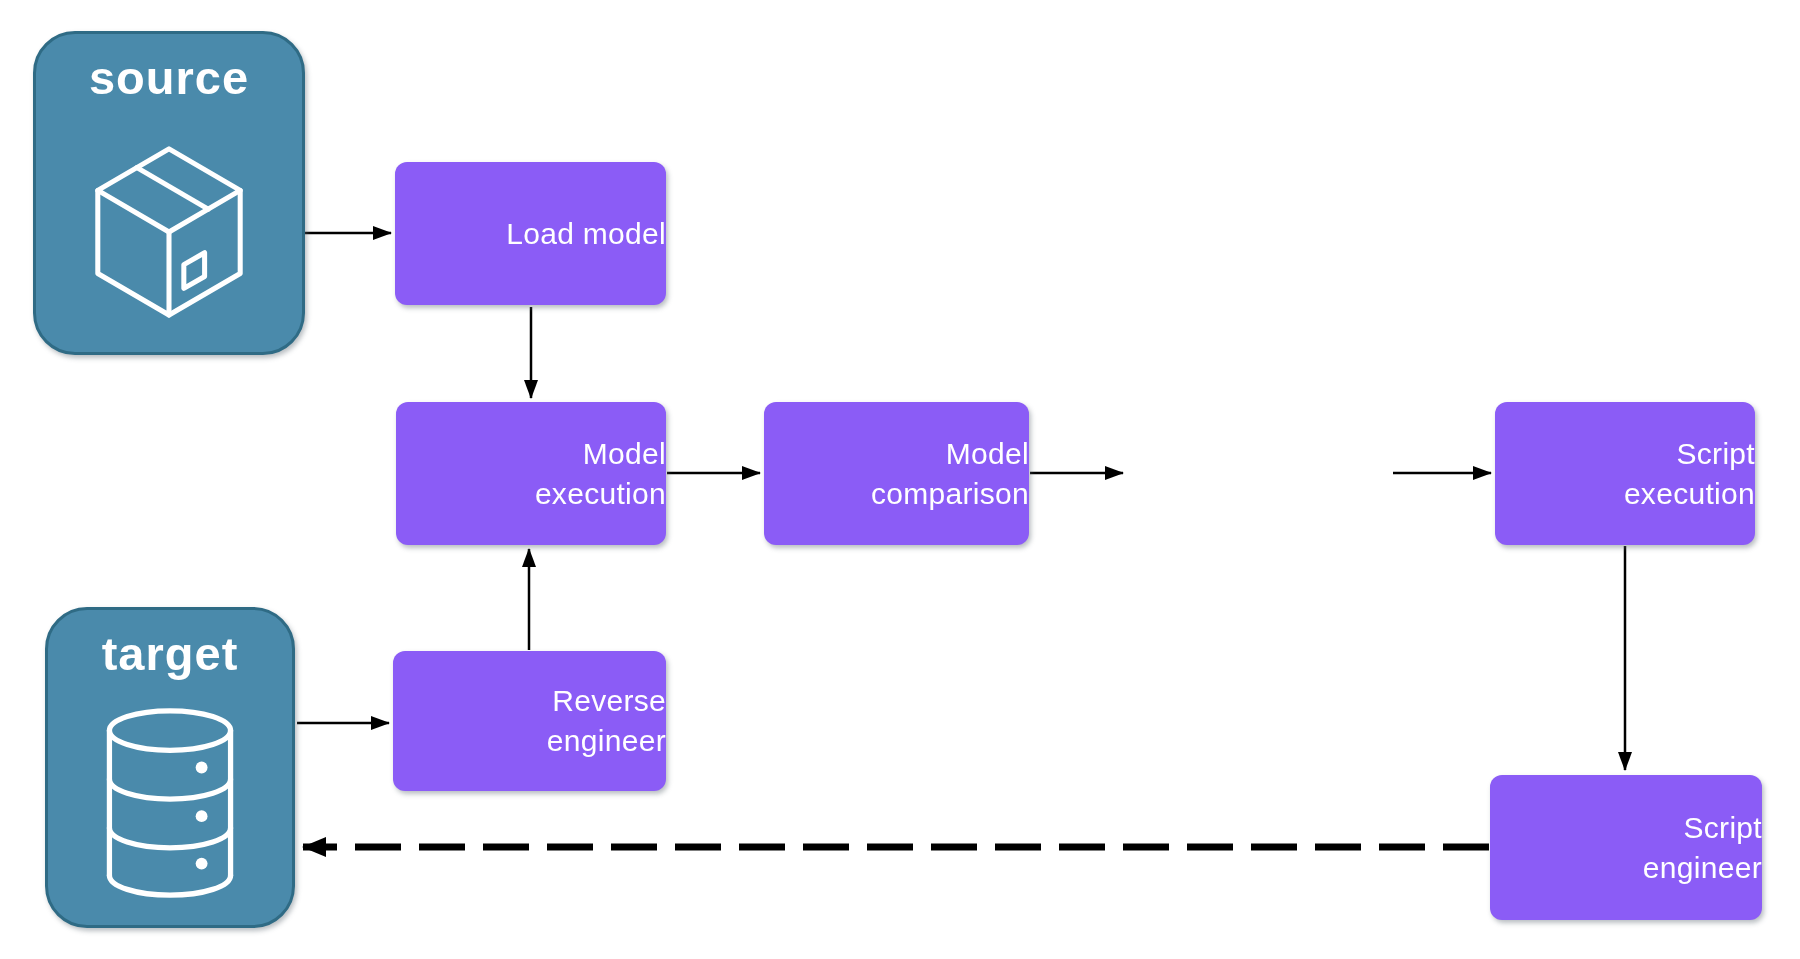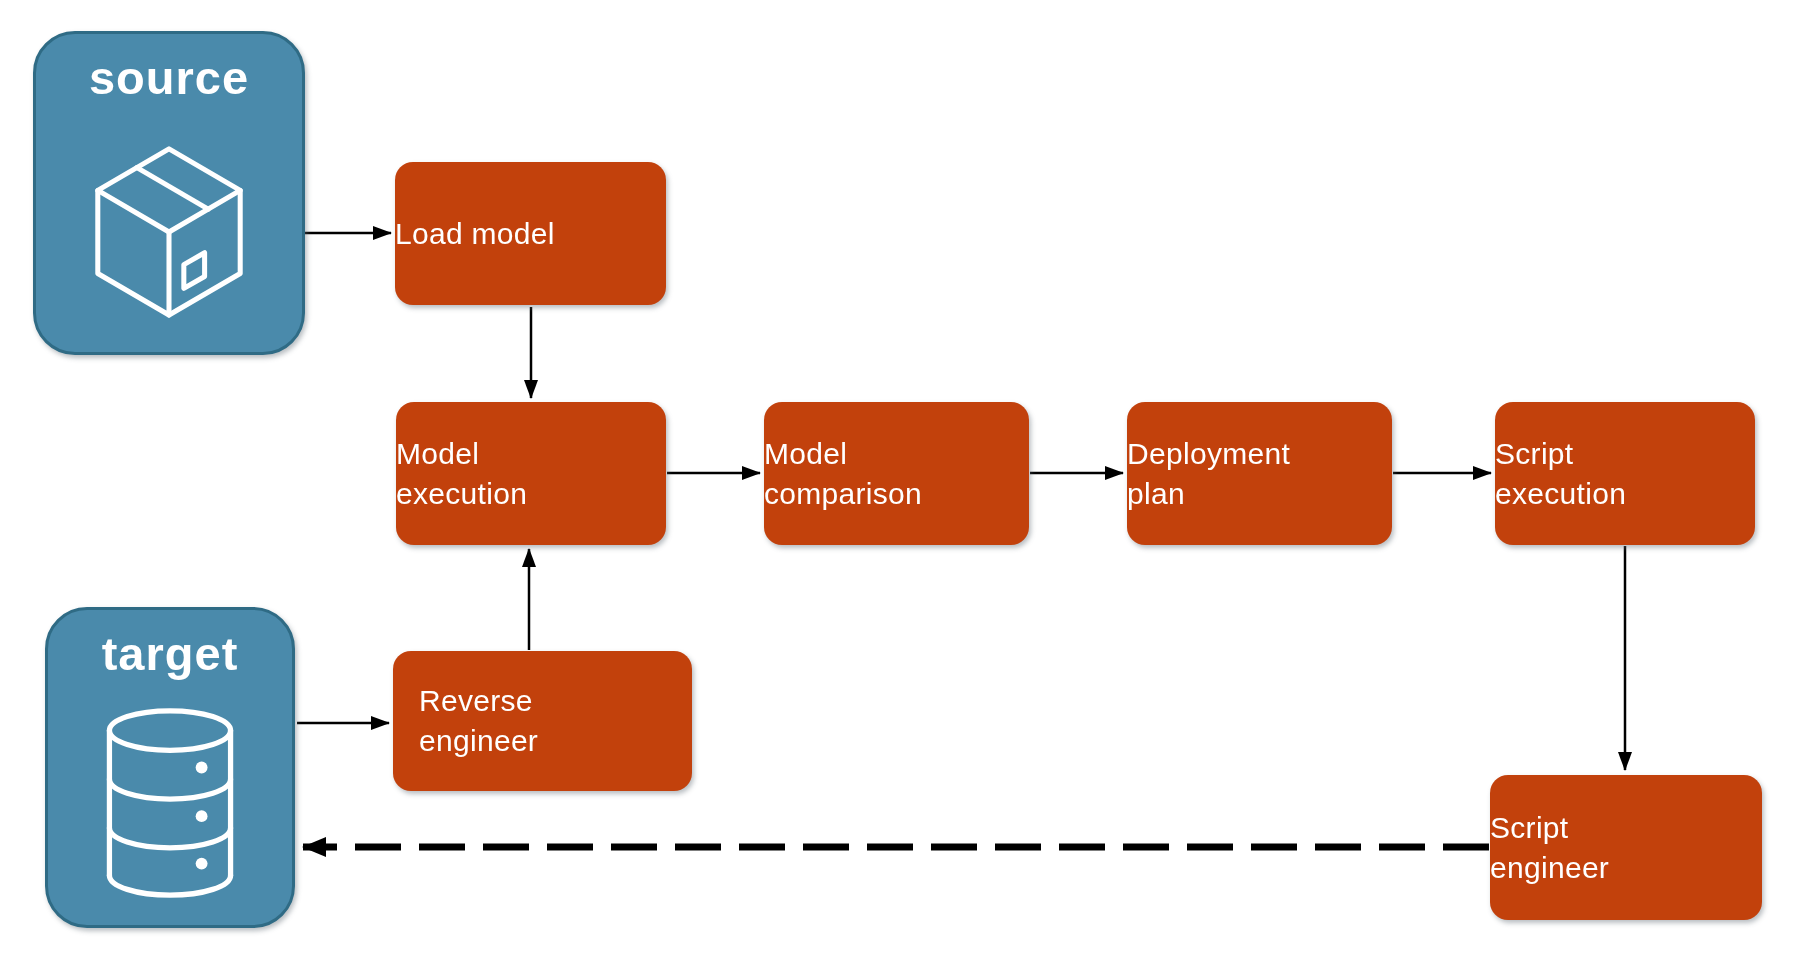--- a/index.html
+++ b/index.html
@@ -2,23 +2,23 @@
 <html><head>
 <meta charset="utf-8">
 <style>
   html,body { margin:0; padding:0; background:#ffffff; }
   .canvas {
     position:relative; width:1800px; height:959px; background:#ffffff;
     font-family:"Liberation Sans","DejaVu Sans",sans-serif; overflow:hidden;
   }
   .edges { position:absolute; left:0; top:0; width:1800px; height:959px; z-index:1; }
   .node {
-    position:absolute; z-index:2; background:#c2410c; color:#ffffff;
-    border-radius:18px; display:flex; flex-direction:column;
-    align-items:flex-start; justify-content:center; text-align:center;
+    position:absolute; z-index:2; background:#8b5cf6; color:#ffffff;
+    border-radius:12px; display:flex; flex-direction:column;
+    align-items:flex-end; justify-content:center; text-align:center;
     font-size:30px; line-height:40px; font-weight:400; letter-spacing:0.3px;
     box-shadow:2px 3px 5px rgba(100,110,120,0.45);
   }
   .node span { display:block; }
   .endpoint {
     position:absolute; z-index:2; background:#4a8aab; color:#ffffff;
     border:3px solid #2f6b85; border-radius:42px; box-sizing:border-box;
     display:flex; flex-direction:column; align-items:center;
     box-shadow:2px 3px 5px rgba(100,110,120,0.45);
   }
@@ -88,31 +88,27 @@
   <div class="node" style="left:396px; top:402px; width:270px; height:143px;">
     <span>Model</span>
     <span>execution</span>
   </div>
 
   <div class="node" style="left:764px; top:402px; width:265px; height:143px;">
     <span>Model</span>
     <span>comparison</span>
   </div>
 
-  <div class="node" style="left:1127px; top:402px; width:265px; height:143px;">
-    <span>Deployment</span>
-    <span>plan</span>
-  </div>
 
   <div class="node" style="left:1495px; top:402px; width:260px; height:143px;">
     <span>Script</span>
     <span>execution</span>
   </div>
 
-  <div class="node" style="left:393px; top:651px; width:273px; height:140px;padding-left:26px;">
+  <div class="node" style="left:393px; top:651px; width:273px; height:140px;">
     <span>Reverse</span>
     <span>engineer</span>
   </div>
 
   <div class="node" style="left:1490px; top:775px; width:272px; height:145px;">
     <span>Script</span>
     <span>engineer</span>
   </div>
 
 </div>

